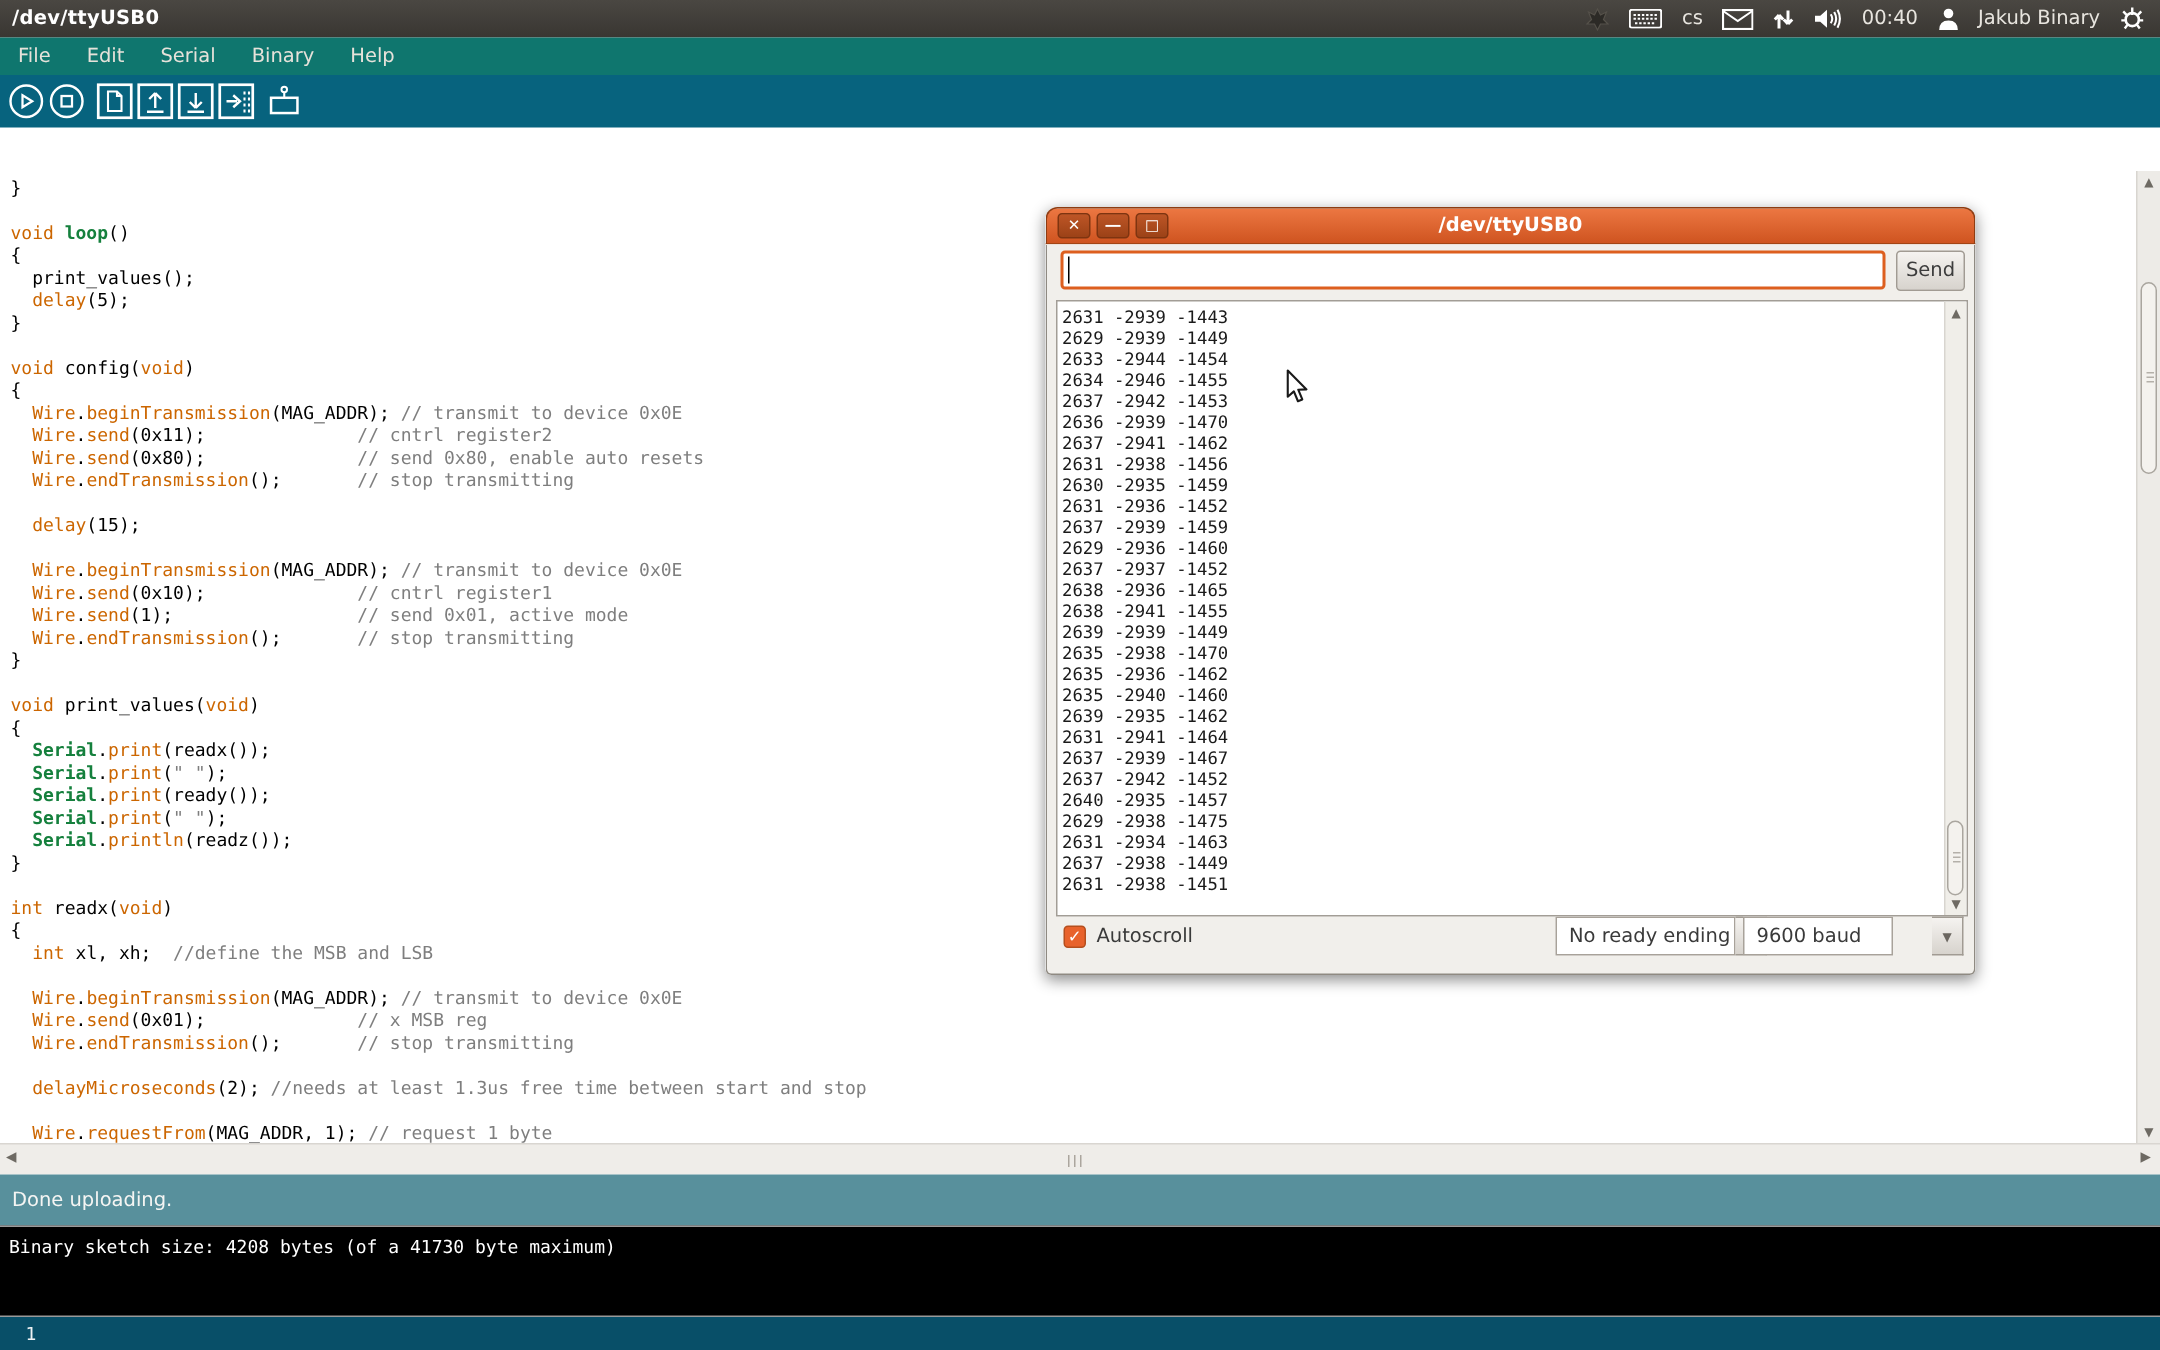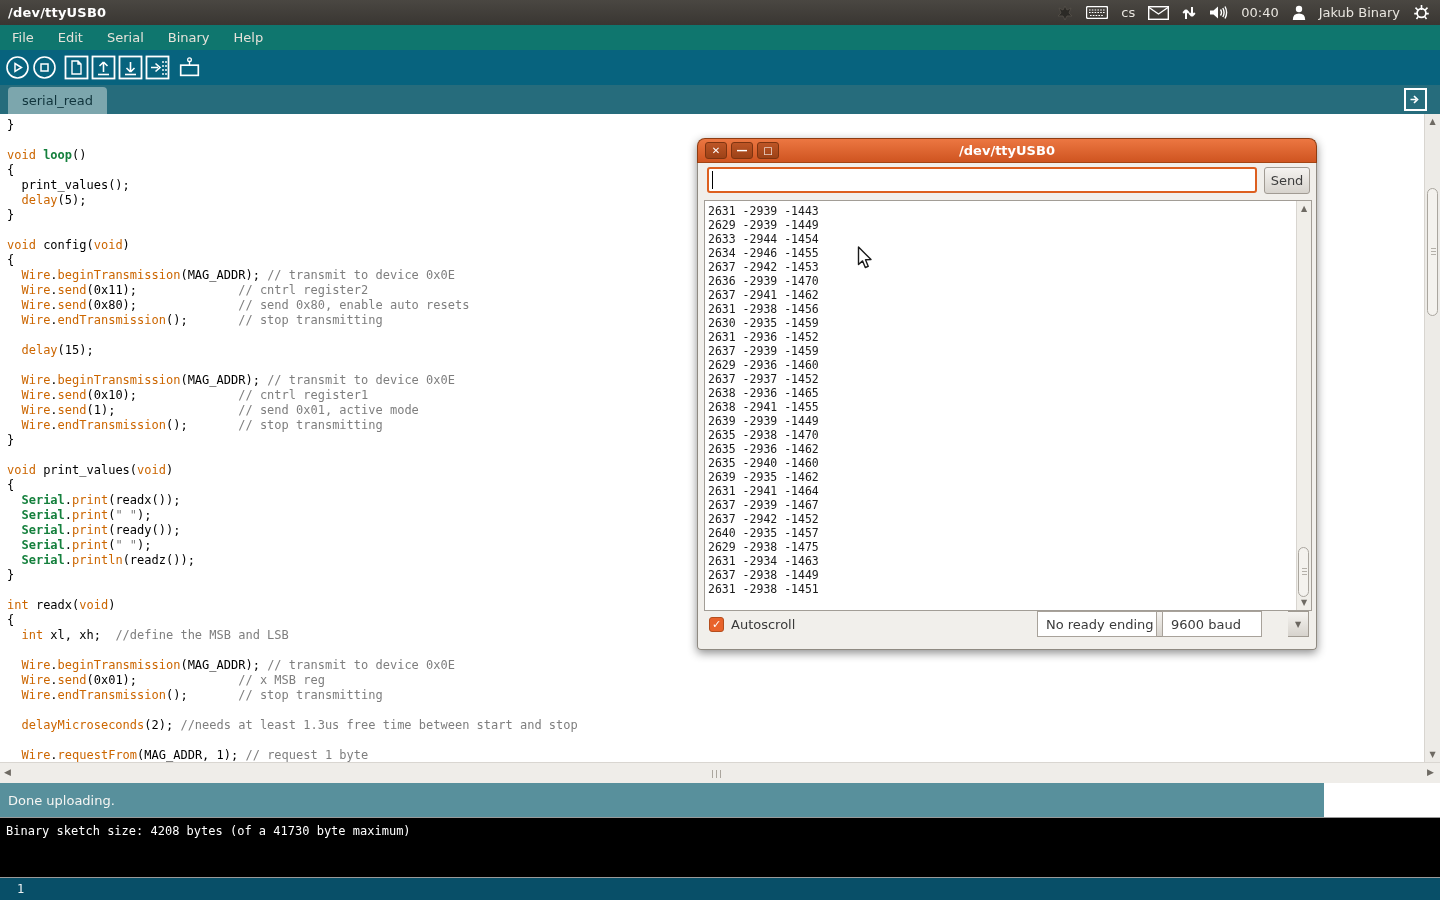--- a/index.html
+++ b/index.html
@@ -51,21 +51,21 @@
   .vscroll .arrow, .svscroll .arrow { position:absolute; left:0; width:100%; text-align:center; font-size:8px; color:#6e6a63; }
   .thumb { position:absolute; left:2px; width:11px; background:#f4f2ee; border:1px solid #aaa69f; border-radius:6px; }
   .thumb .grip { position:absolute; left:3px; top:50%; margin-top:-4px; width:5px; height:1px; background:#b4b0a9;
                  box-shadow:0 3px 0 #b4b0a9, 0 6px 0 #b4b0a9; }
   .hscroll { position:absolute; left:0; top:762px; width:1440px; height:21px; background:#efede9; border-top:1px solid #d9d6d1; }
   .hscroll .arrow { position:absolute; top:4px; font-size:9px; color:#6e6a63; }
   .splitter-grip { position:absolute; left:712px; top:7px; width:1px; height:8px; background:#aba69e;
                    box-shadow:4px 0 0 #aba69e, 8px 0 0 #aba69e; }
 
   
-  .statusbar { position:absolute; left:0; top:783px; width:1324px; height:34px; background:#58909c;
+  .statusbar { position:absolute; left:0; top:783px; width:1440px; height:34px; background:#58909c;
                color:#f5f5f3; font-size:13px; display:flex; align-items:center; padding-left:8px; }
   .console { position:absolute; left:0; top:817px; width:1440px; height:61px; background:#000;
              border-top:1px solid #9a9a9a; border-bottom:1px solid #9a9a9a;
              color:#fff; font-family:"DejaVu Sans Mono", monospace; font-size:12px; padding:6px 0 0 6px; }
   .linestrip { position:absolute; left:0; top:878px; width:1440px; height:22px; background:#084f68;
                color:#eef2f4; font-family:"DejaVu Sans Mono", monospace; font-size:12px;
                display:flex; align-items:center; padding-left:17px; }
 
   
   .sm-window { position:absolute; left:697px; top:138px; width:620px; height:512px;
@@ -212,30 +212,20 @@
     </div>
     <div class="tbtn" style="left:177px">
       <svg width="27" height="25" viewBox="0 0 27 25">
           <rect x="4" y="10" width="19" height="11" fill="none" stroke="#fff" stroke-width="1.8"></rect>
           <path d="M13.5 10 V6" stroke="#fff" stroke-width="1.5"></path>
           <circle cx="13.5" cy="4" r="2" fill="none" stroke="#fff" stroke-width="1.4"></circle>
         </svg>
     </div>
   </div>
 
-  <div class="tabbar">
-    <div class="tab">
-      <span>serial_read</span>
-    </div>
-    <div class="newtab-btn">
-      <svg width="13" height="13" viewBox="0 0 13 13">
-          <path d="M1.5 6.5 H7 M5 3 L8.5 6.5 L5 10" fill="none" stroke="#fff" stroke-width="1.7"></path>
-        </svg>
-    </div>
-  </div>
 
   <div class="editor">
     <div class="code"><div class="code-line"><span class="tok-t">}</span></div><div class="code-line">&nbsp;</div><div class="code-line"><span class="tok-k">void </span><span class="tok-b">loop</span><span class="tok-t">()</span></div><div class="code-line"><span class="tok-t">{</span></div><div class="code-line"><span class="tok-t">  print_values();</span></div><div class="code-line"><span class="tok-t">  </span><span class="tok-k">delay</span><span class="tok-t">(5);</span></div><div class="code-line"><span class="tok-t">}</span></div><div class="code-line">&nbsp;</div><div class="code-line"><span class="tok-k">void</span><span class="tok-t"> config(</span><span class="tok-k">void</span><span class="tok-t">)</span></div><div class="code-line"><span class="tok-t">{</span></div><div class="code-line"><span class="tok-t">  </span><span class="tok-k">Wire</span><span class="tok-t">.</span><span class="tok-k">beginTransmission</span><span class="tok-t">(MAG_ADDR); </span><span class="tok-c">// transmit to device 0x0E</span></div><div class="code-line"><span class="tok-t">  </span><span class="tok-k">Wire</span><span class="tok-t">.</span><span class="tok-k">send</span><span class="tok-t">(0x11);              </span><span class="tok-c">// cntrl register2</span></div><div class="code-line"><span class="tok-t">  </span><span class="tok-k">Wire</span><span class="tok-t">.</span><span class="tok-k">send</span><span class="tok-t">(0x80);              </span><span class="tok-c">// send 0x80, enable auto resets</span></div><div class="code-line"><span class="tok-t">  </span><span class="tok-k">Wire</span><span class="tok-t">.</span><span class="tok-k">endTransmission</span><span class="tok-t">();       </span><span class="tok-c">// stop transmitting</span></div><div class="code-line">&nbsp;</div><div class="code-line"><span class="tok-t">  </span><span class="tok-k">delay</span><span class="tok-t">(15);</span></div><div class="code-line">&nbsp;</div><div class="code-line"><span class="tok-t">  </span><span class="tok-k">Wire</span><span class="tok-t">.</span><span class="tok-k">beginTransmission</span><span class="tok-t">(MAG_ADDR); </span><span class="tok-c">// transmit to device 0x0E</span></div><div class="code-line"><span class="tok-t">  </span><span class="tok-k">Wire</span><span class="tok-t">.</span><span class="tok-k">send</span><span class="tok-t">(0x10);              </span><span class="tok-c">// cntrl register1</span></div><div class="code-line"><span class="tok-t">  </span><span class="tok-k">Wire</span><span class="tok-t">.</span><span class="tok-k">send</span><span class="tok-t">(1);                 </span><span class="tok-c">// send 0x01, active mode</span></div><div class="code-line"><span class="tok-t">  </span><span class="tok-k">Wire</span><span class="tok-t">.</span><span class="tok-k">endTransmission</span><span class="tok-t">();       </span><span class="tok-c">// stop transmitting</span></div><div class="code-line"><span class="tok-t">}</span></div><div class="code-line">&nbsp;</div><div class="code-line"><span class="tok-k">void</span><span class="tok-t"> print_values(</span><span class="tok-k">void</span><span class="tok-t">)</span></div><div class="code-line"><span class="tok-t">{</span></div><div class="code-line"><span class="tok-t">  </span><span class="tok-b">Serial</span><span class="tok-t">.</span><span class="tok-k">print</span><span class="tok-t">(readx());</span></div><div class="code-line"><span class="tok-t">  </span><span class="tok-b">Serial</span><span class="tok-t">.</span><span class="tok-k">print</span><span class="tok-t">(</span><span class="tok-s">" "</span><span class="tok-t">);</span></div><div class="code-line"><span class="tok-t">  </span><span class="tok-b">Serial</span><span class="tok-t">.</span><span class="tok-k">print</span><span class="tok-t">(ready());</span></div><div class="code-line"><span class="tok-t">  </span><span class="tok-b">Serial</span><span class="tok-t">.</span><span class="tok-k">print</span><span class="tok-t">(</span><span class="tok-s">" "</span><span class="tok-t">);</span></div><div class="code-line"><span class="tok-t">  </span><span class="tok-b">Serial</span><span class="tok-t">.</span><span class="tok-k">println</span><span class="tok-t">(readz());</span></div><div class="code-line"><span class="tok-t">}</span></div><div class="code-line">&nbsp;</div><div class="code-line"><span class="tok-k">int</span><span class="tok-t"> readx(</span><span class="tok-k">void</span><span class="tok-t">)</span></div><div class="code-line"><span class="tok-t">{</span></div><div class="code-line"><span class="tok-t">  </span><span class="tok-k">int</span><span class="tok-t"> xl, xh;  </span><span class="tok-c">//define the MSB and LSB</span></div><div class="code-line">&nbsp;</div><div class="code-line"><span class="tok-t">  </span><span class="tok-k">Wire</span><span class="tok-t">.</span><span class="tok-k">beginTransmission</span><span class="tok-t">(MAG_ADDR); </span><span class="tok-c">// transmit to device 0x0E</span></div><div class="code-line"><span class="tok-t">  </span><span class="tok-k">Wire</span><span class="tok-t">.</span><span class="tok-k">send</span><span class="tok-t">(0x01);              </span><span class="tok-c">// x MSB reg</span></div><div class="code-line"><span class="tok-t">  </span><span class="tok-k">Wire</span><span class="tok-t">.</span><span class="tok-k">endTransmission</span><span class="tok-t">();       </span><span class="tok-c">// stop transmitting</span></div><div class="code-line">&nbsp;</div><div class="code-line"><span class="tok-t">  </span><span class="tok-k">delayMicroseconds</span><span class="tok-t">(2); </span><span class="tok-c">//needs at least 1.3us free time between start and stop</span></div><div class="code-line">&nbsp;</div><div class="code-line"><span class="tok-t">  </span><span class="tok-k">Wire</span><span class="tok-t">.</span><span class="tok-k">requestFrom</span><span class="tok-t">(MAG_ADDR, 1); </span><span class="tok-c">// request 1 byte</span></div></div>
   </div>
 
   <div class="vscroll">
     <div class="arrow" style="top:3px">▲</div>
     <div class="thumb" style="top:74px; height:128px">
         <div class="grip"></div>
       </div>

